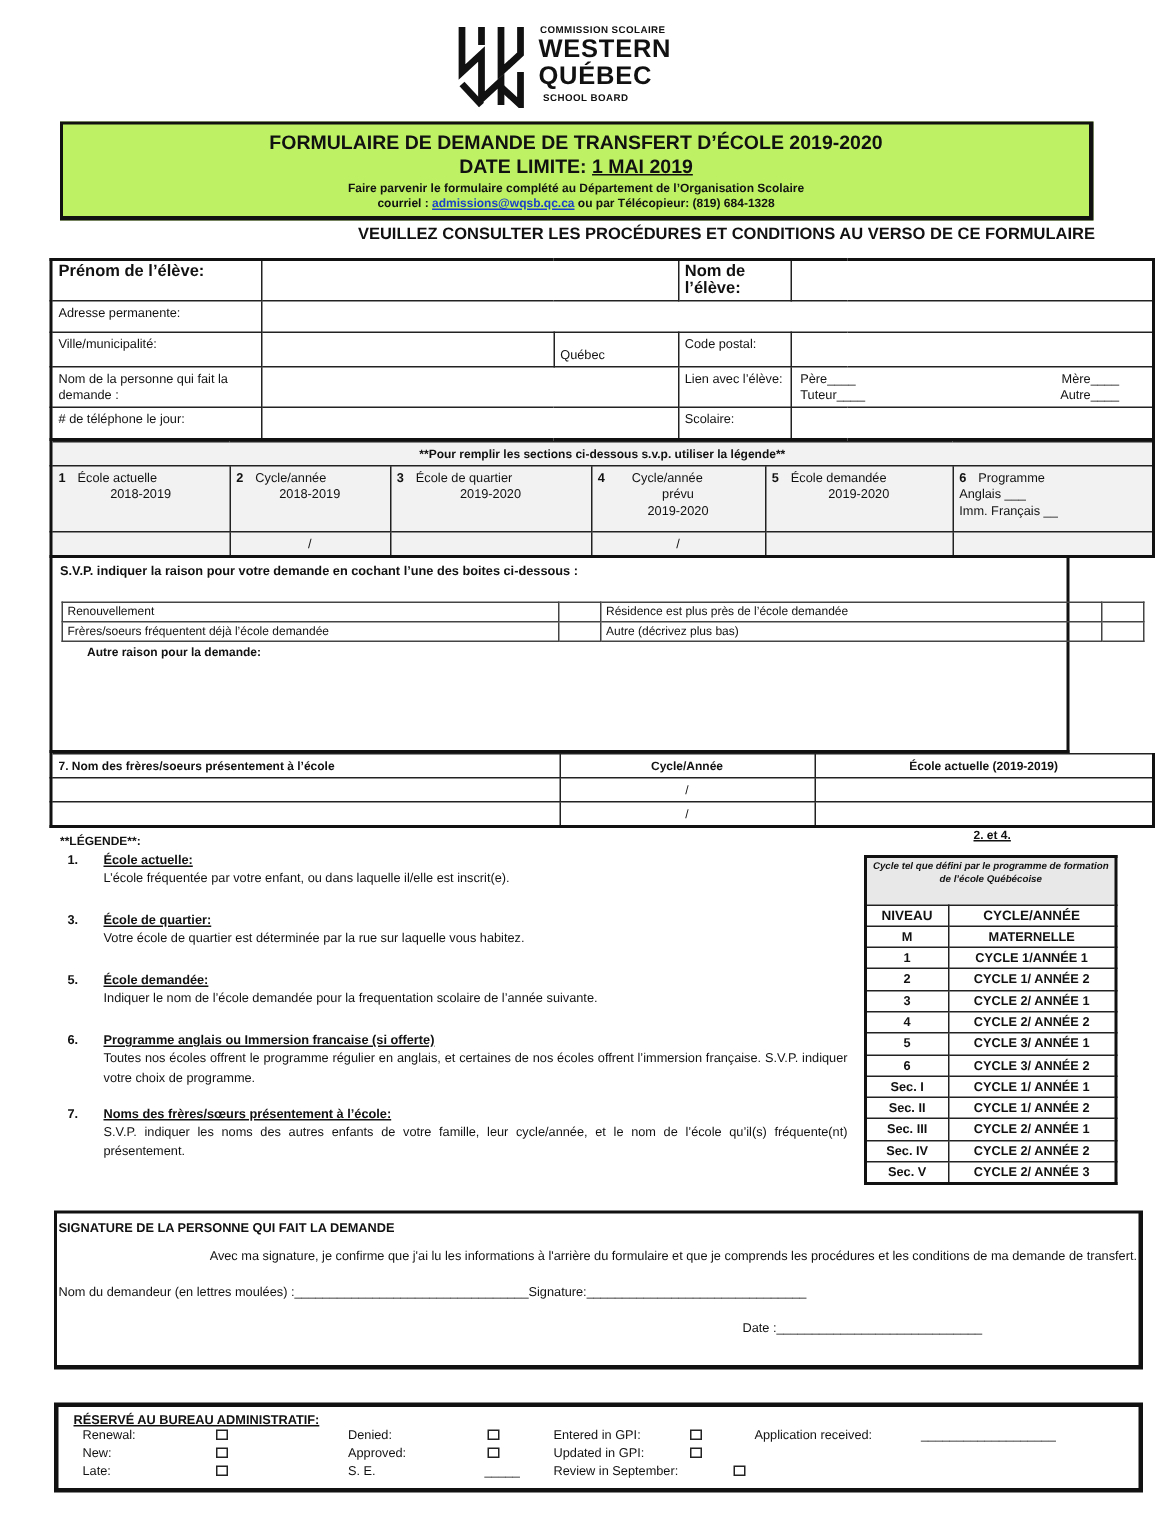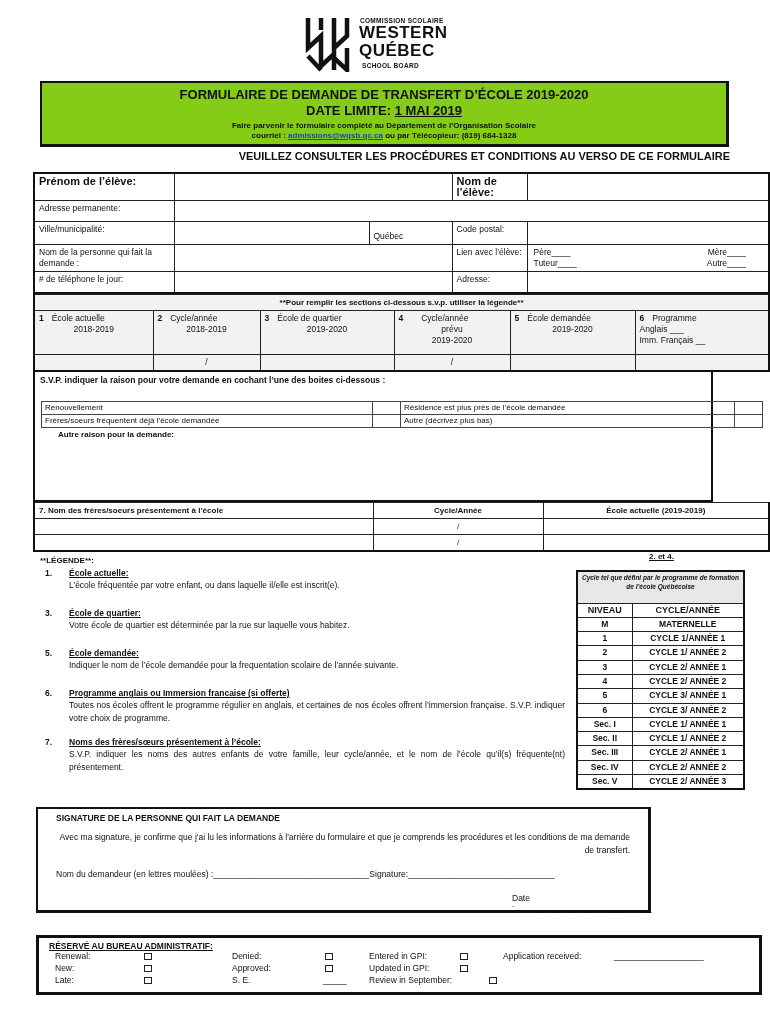--- a/index.html
+++ b/index.html
@@ -8,21 +8,21 @@
 
   
   .logo { position: absolute; left: 303px; top: 14px; width: 180px; height: 58px; }
   .logo svg { position: absolute; left: 0; top: 0; }
   .logo .l1 { position: absolute; left: 57px; top: 3px; font-size: 6.5px; font-weight: bold; letter-spacing: 0.3px; }
   .logo .l2 { position: absolute; left: 56px; top: 10px; font-size: 17px; font-weight: bold; letter-spacing: 0.5px; line-height: 17px; }
   .logo .l3 { position: absolute; left: 56px; top: 28px; font-size: 17px; font-weight: bold; letter-spacing: 0.5px; line-height: 17px; }
   .logo .l4 { position: absolute; left: 59px; top: 48px; font-size: 6.5px; font-weight: bold; letter-spacing: 0.3px; }
 
   
-  .header-box { position: absolute; left: 40px; top: 81px; width: 689px; height: 66px; border: 2px solid #111; border-right-width: 3px; border-bottom-width: 3px; background: #84cc16; text-align: center; }
+  .header-box { position: absolute; left: 40px; top: 81px; width: 689px; height: 66px; border: 2px solid #111; border-right-width: 3px; border-bottom-width: 3px; background: #bef264; text-align: center; }
   .header-box .t1 { font-size: 13px; font-weight: bold; margin-top: 4px; }
   .header-box .t2 { font-size: 13px; font-weight: bold; margin-top: 1px; }
   .header-box .t2 u { text-decoration: underline; }
   .header-box .t3 { font-size: 8px; font-weight: bold; margin-top: 3px; }
   .header-box .t4 { font-size: 8px; font-weight: bold; margin-top: 1px; }
   .header-box .email { color: #1a3fc8; text-decoration: underline; }
   .consult { position: absolute; left: 40px; top: 150px; width: 690px; text-align: right; font-size: 11px; font-weight: bold; }
 
   
   .form-main { position: absolute; left: 33px; top: 172px; width: 680px; border-radius: 20px; }
@@ -55,21 +55,21 @@
   .legend .sp { height: 10px; }
 
   
   .cycle-title { position: absolute; left: 649px; top: 552px; font-size: 8px; font-weight: bold; text-decoration: underline; }
   .cycle { position: absolute; left: 576px; top: 570px; width: 167px; border: 2px solid #111; }
   .cycle td { border: 1.5px solid #222; font-size: 8.5px; font-weight: bold; text-align: center; padding: 1px 2px; height: 14.3px; line-height: 11px; }
   .cycle .cap td { background: #e8e8e8; font-style: italic; font-size: 6.5px; font-weight: bold; line-height: 8.5px; height: 32px; padding: 2px; }
   .cycle .hdr td { font-size: 9px; }
 
   
-  .sig { position: absolute; left: 36px; top: 807px; width: 615px; height: 106px; border: 2px solid #111; border-right-width: 3px; border-bottom-width: 3px; padding: 4px 18px; font-size: 8.5px; }
+  .sig { position: absolute; left: 36px; top: 807px; width: 726px; height: 106px; border: 2px solid #111; border-right-width: 3px; border-bottom-width: 3px; padding: 4px 1px; font-size: 8.5px; }
   .sig .st { font-weight: bold; font-size: 8.5px; }
   .sig .sd { margin-top: 8px; line-height: 13px; text-align: right; }
   .sig .sn { margin-top: 12px; }
   .sig .sdt { margin-top: 14px; padding-left: 456px; }
 
   
   .admin { position: absolute; left: 36px; top: 935px; width: 726px; height: 60px; border: 3px solid #111; padding: 3px 10px; font-size: 8.5px; }
   .admin .at { font-weight: bold; text-decoration: underline; font-size: 8.5px; }
   .admin .row { position: relative; height: 12px; }
   .admin .cell { position: absolute; top: 0; }
@@ -146,21 +146,21 @@
         </div>
         <div style="display:flex;justify-content:space-between;padding-right:18px;">
           <span>Tuteur____</span>
           <span>Autre____</span>
         </div>
       </td>
     </tr>
     <tr style="height:21px;">
       <td># de téléphone le jour:</td>
       <td colspan="2"></td>
-      <td colspan="2">Adresse:</td>
+      <td colspan="2">Scolaire:</td>
       <td colspan="2"></td>
     </tr>
   </tbody>
     </table>
 
   <table style="width:735px; border:2px solid #111; border-top:none;">
     <colgroup>
       <col style="width:119px">
         <col style="width:107px">
         <col style="width:134px">

